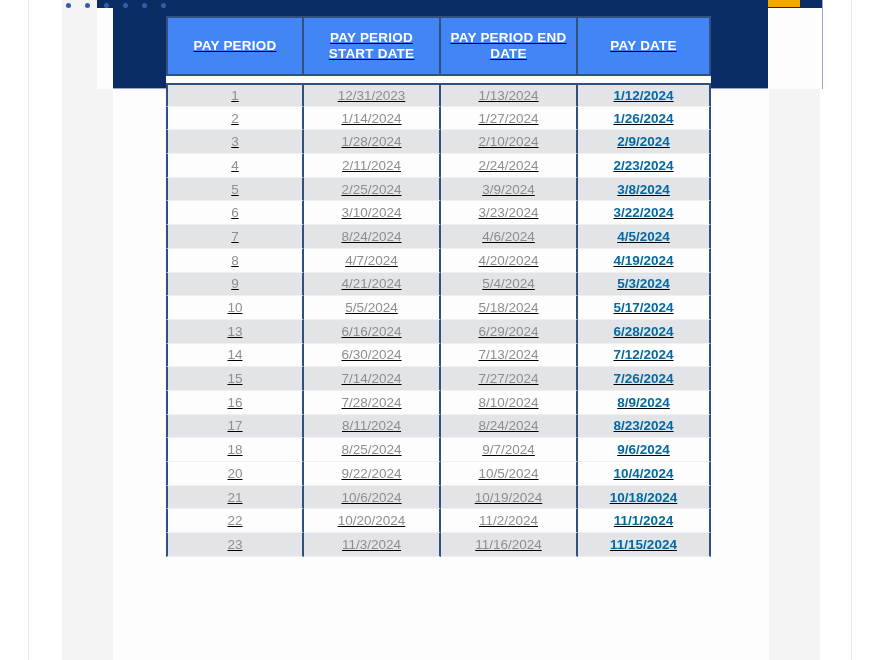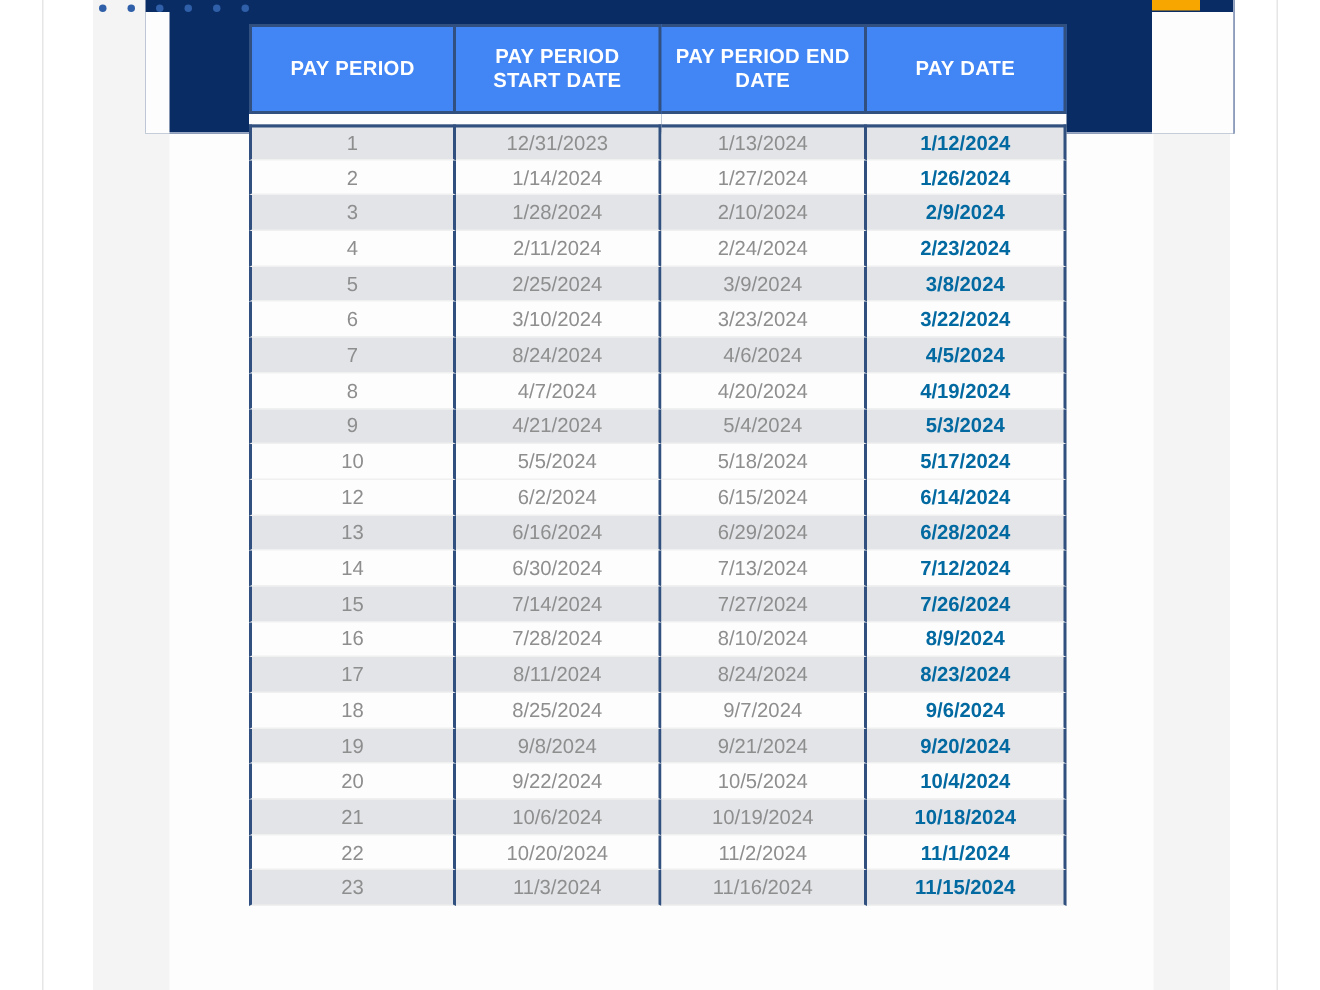--- a/index.html
+++ b/index.html
@@ -115,20 +115,21 @@
     top: 16px;
     left: 166px;
     width: 545px;
   }
 
   table.pay-table {
     border-collapse: separate;
     border-spacing: 0;
     width: 545px;
     table-layout: fixed;
+    text-decoration: underline;
   }
 
   
   thead.pay-head th {
     background: #4285f4;
     color: #ffffff;
     font-size: 13.5px;
     font-weight: bold;
     letter-spacing: 0.2px;
     line-height: 1.18;
@@ -294,26 +295,20 @@
             <td>4/21/2024</td>
             <td>5/4/2024</td>
             <td class="pay-date">5/3/2024</td>
           </tr>
           <tr class="even">
             <td>10</td>
             <td>5/5/2024</td>
             <td>5/18/2024</td>
             <td class="pay-date">5/17/2024</td>
           </tr>
-          <tr class="even">
-            <td>12</td>
-            <td>6/2/2024</td>
-            <td>6/15/2024</td>
-            <td class="pay-date">6/14/2024</td>
-          </tr>
           <tr class="odd">
             <td>13</td>
             <td>6/16/2024</td>
             <td>6/29/2024</td>
             <td class="pay-date">6/28/2024</td>
           </tr>
           <tr class="even">
             <td>14</td>
             <td>6/30/2024</td>
             <td>7/13/2024</td>
@@ -336,26 +331,20 @@
             <td>8/11/2024</td>
             <td>8/24/2024</td>
             <td class="pay-date">8/23/2024</td>
           </tr>
           <tr class="even">
             <td>18</td>
             <td>8/25/2024</td>
             <td>9/7/2024</td>
             <td class="pay-date">9/6/2024</td>
           </tr>
-          <tr class="odd">
-            <td>19</td>
-            <td>9/8/2024</td>
-            <td>9/21/2024</td>
-            <td class="pay-date">9/20/2024</td>
-          </tr>
           <tr class="even">
             <td>20</td>
             <td>9/22/2024</td>
             <td>10/5/2024</td>
             <td class="pay-date">10/4/2024</td>
           </tr>
           <tr class="odd">
             <td>21</td>
             <td>10/6/2024</td>
             <td>10/19/2024</td>

